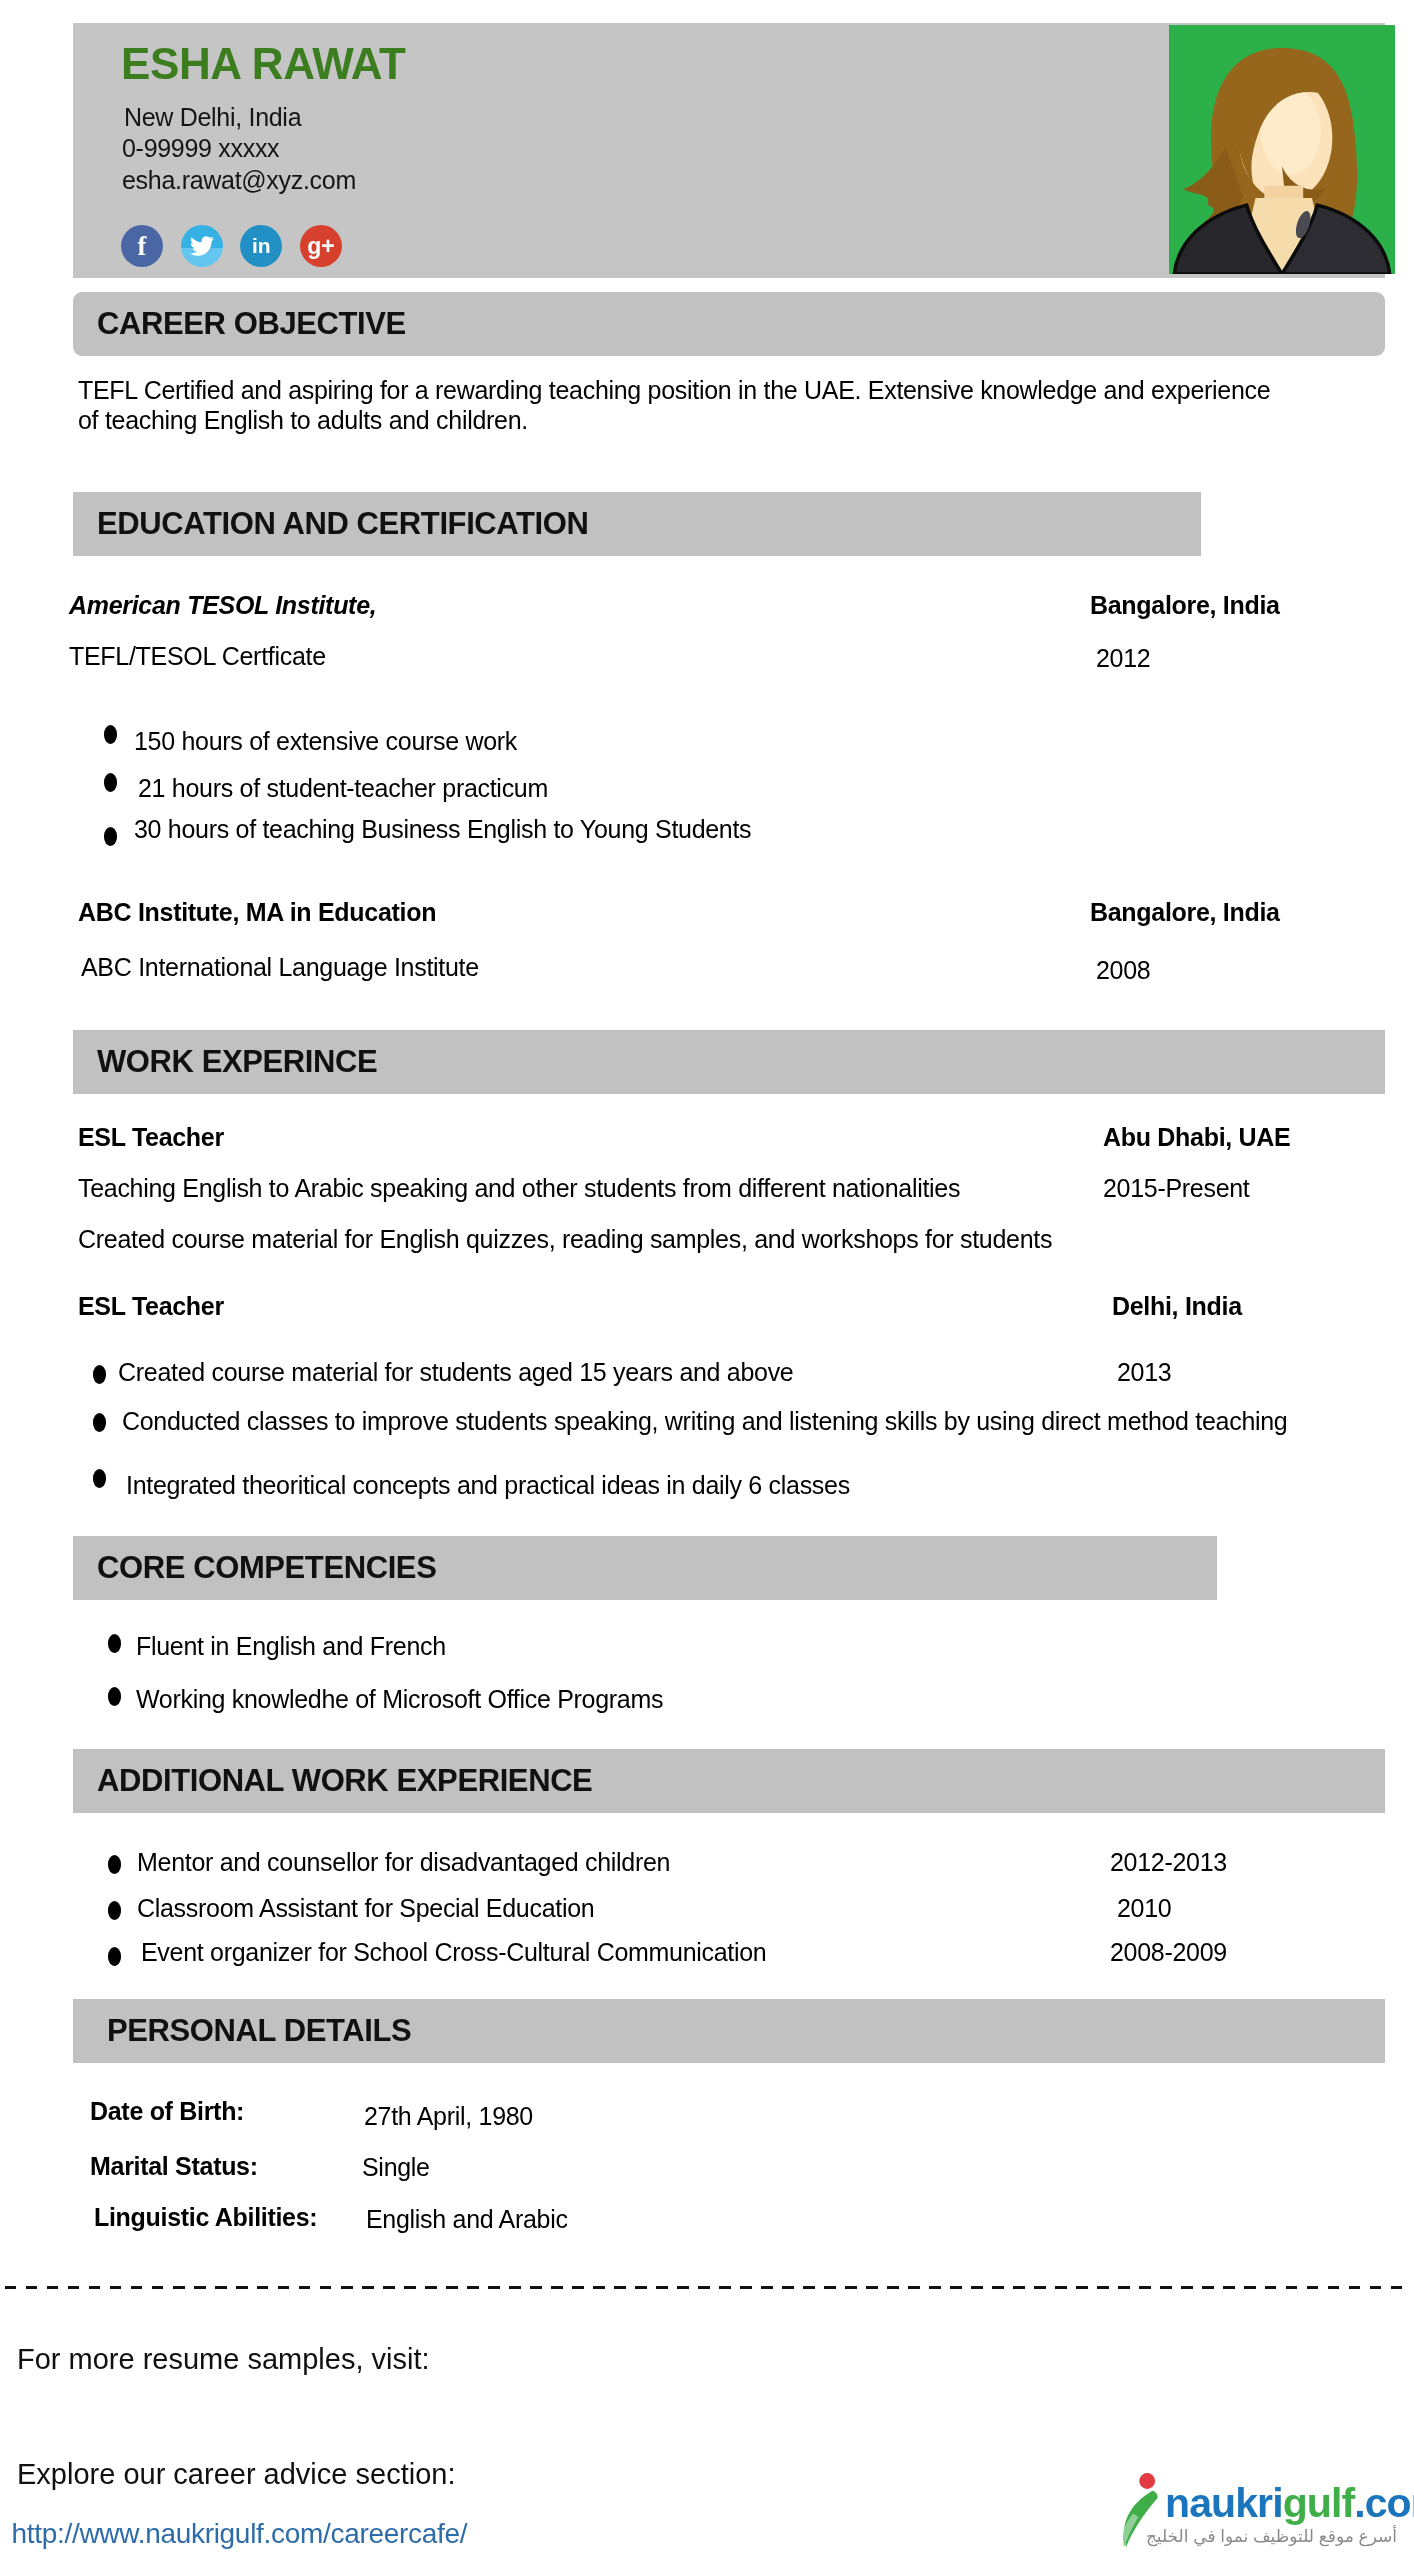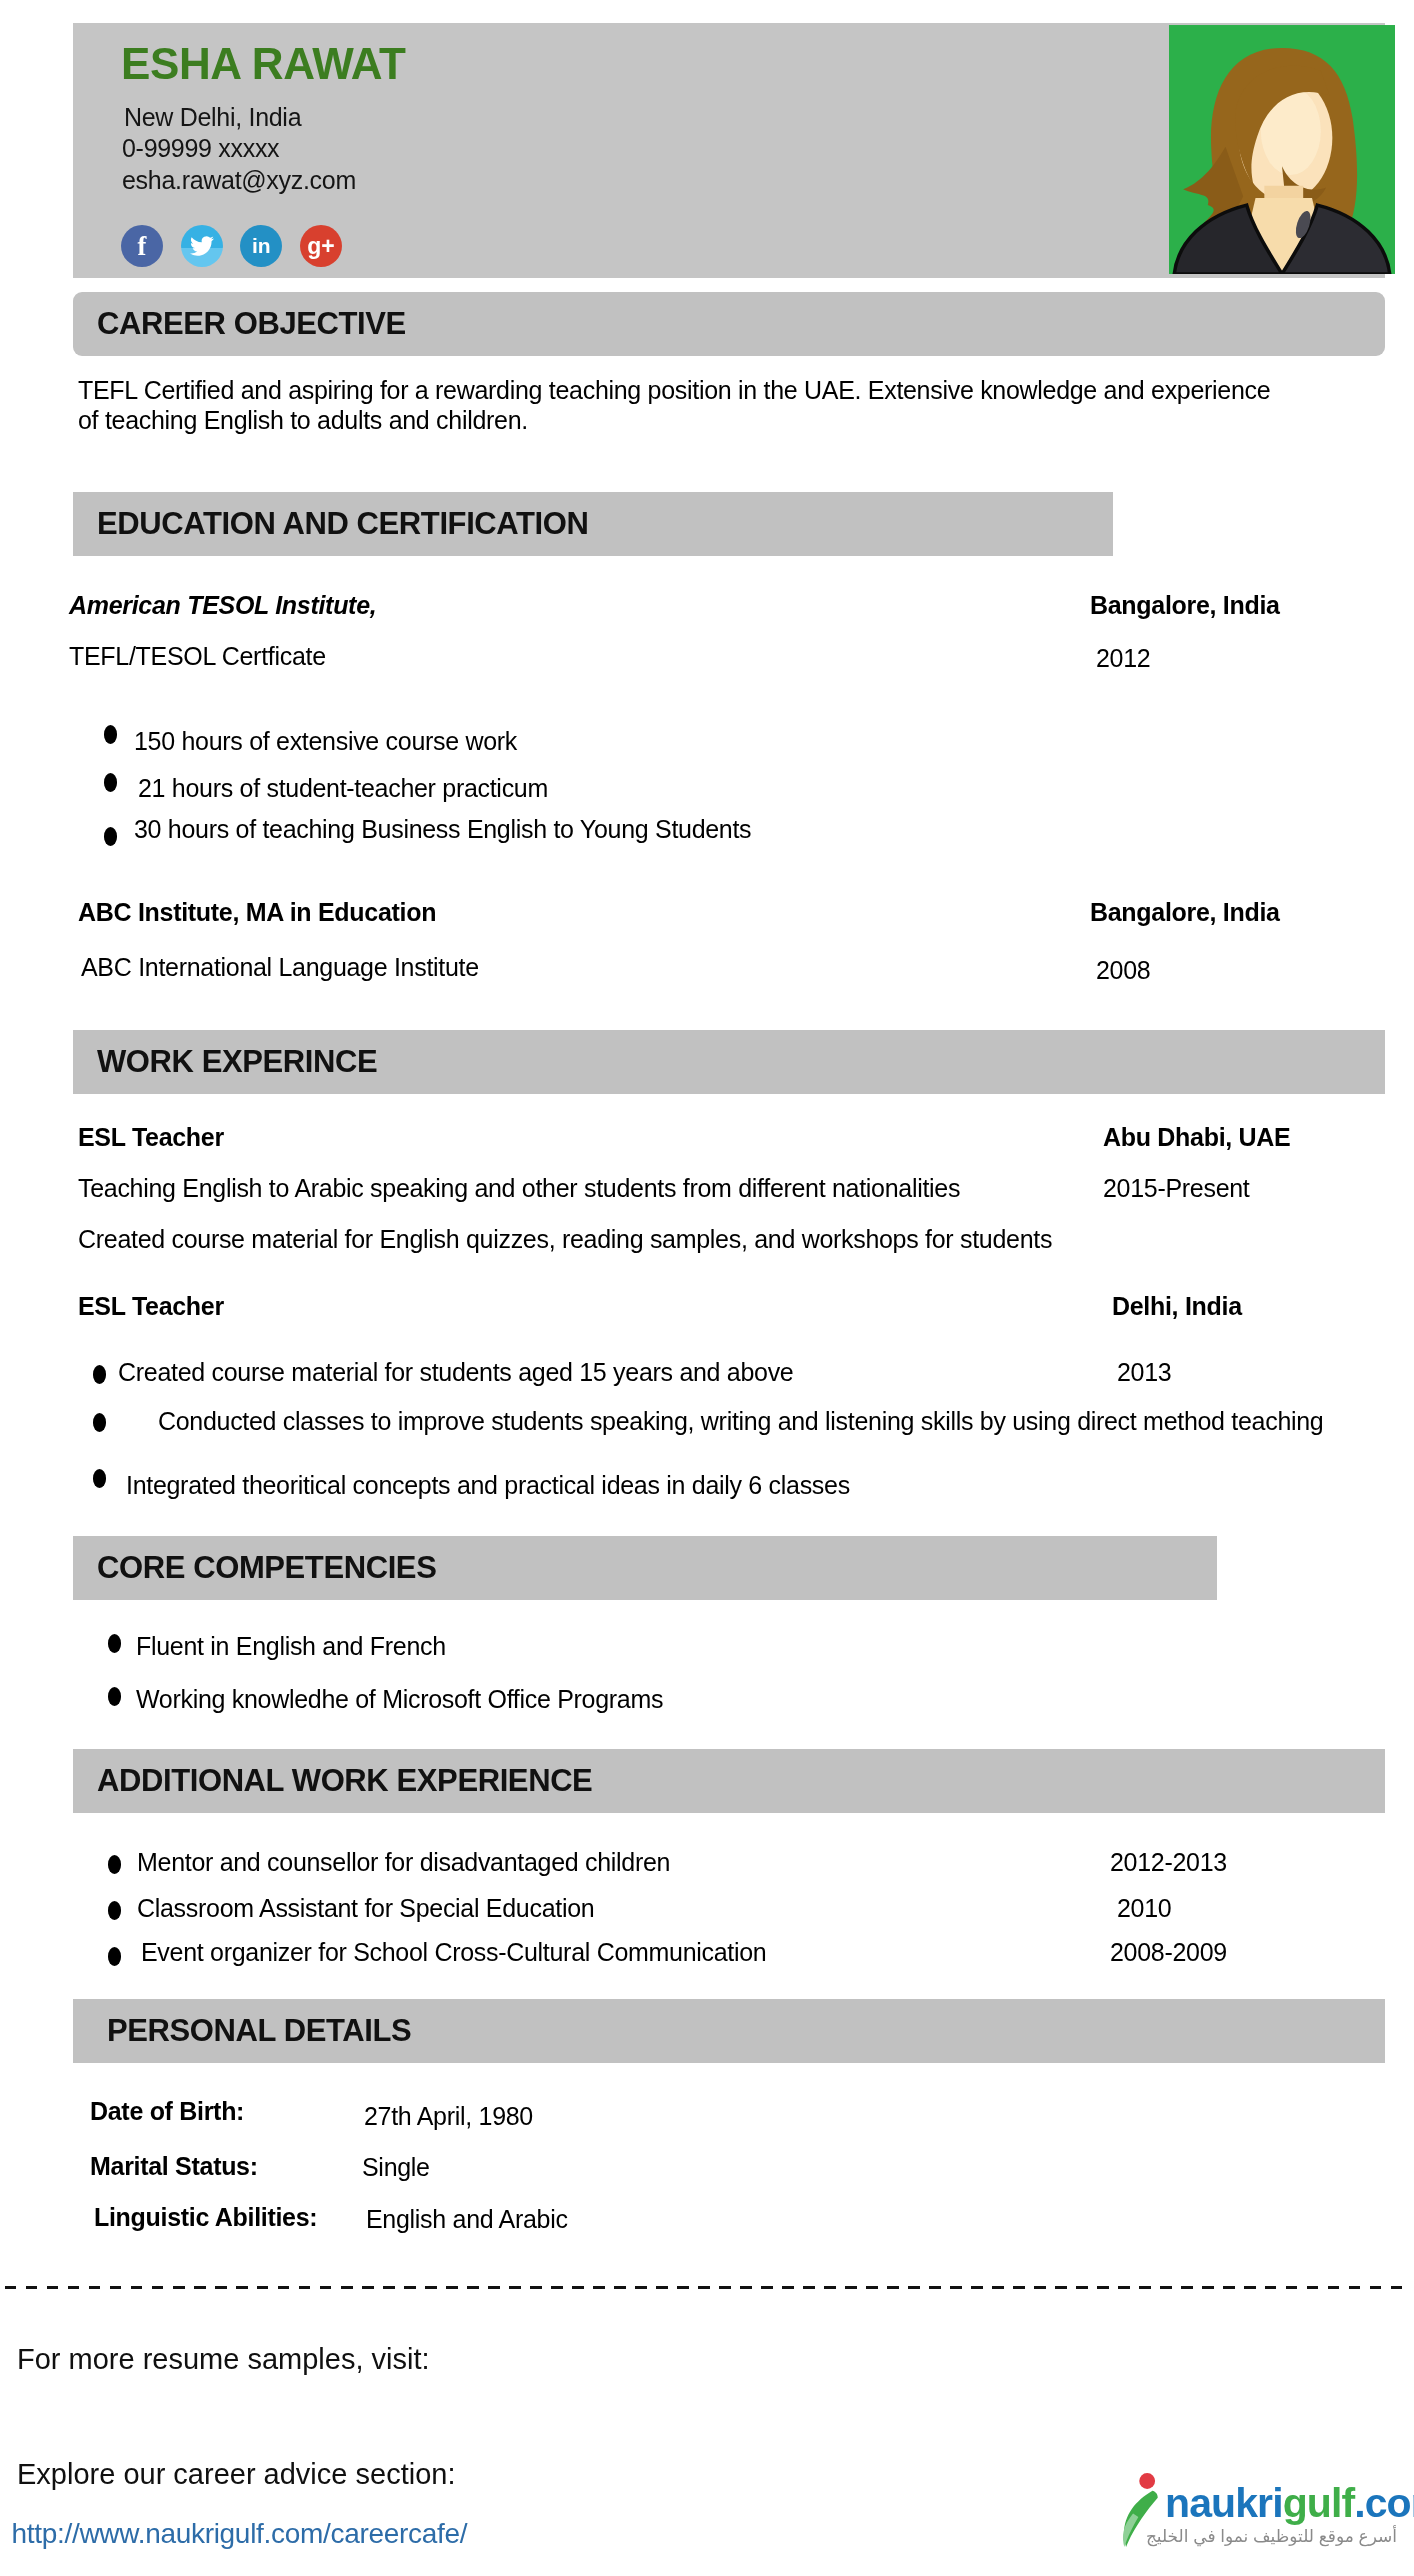--- a/index.html
+++ b/index.html
@@ -67,21 +67,21 @@
       <path d="M168,204 C160,232 140,262 128,282 L250,282 C246,246 216,216 168,204 Z" fill="#2c2c32" stroke="#0c0c0c" stroke-width="4"></path>
       <ellipse cx="152" cy="226" rx="7" ry="16" fill="#4a4a52" transform="rotate(18 152 226)"></ellipse>
     </svg>
   </div>
 
   <div class="abs bar" style="left:73px;top:292px;width:1312px;border-radius:9px;">
     <span class="bar-title">CAREER OBJECTIVE</span>
   </div>
   <div class="abs body-w" style="left:78px;top:375px;width:1211px;line-height:30px;">TEFL Certified and aspiring for a rewarding teaching position in the UAE. Extensive knowledge and experience of teaching English to adults and children.</div>
 
-  <div class="abs bar" style="left:73px;top:492px;width:1040px;">
+  <div class="abs bar" style="left:73px;top:492px;width:1128px;">
     <span class="bar-title">EDUCATION AND CERTIFICATION</span>
   </div>
   <div class="abs body-t b" style="left:69px;top:591px;font-style:italic;">American TESOL Institute,</div>
   <div class="abs body-t b" style="left:1090px;top:591px;">Bangalore, India</div>
   <div class="abs body-t" style="left:69px;top:642px;">TEFL/TESOL Certficate</div>
   <div class="abs body-t" style="left:1096px;top:644px;">2012</div>
 
   <span class="dot" style="left:104px;top:725px;"></span>
   <div class="abs body-t" style="left:134px;top:727px;">150 hours of extensive course work</div>
   <span class="dot" style="left:104px;top:773px;"></span>
@@ -102,21 +102,21 @@
   <div class="abs body-t" style="left:78px;top:1174px;">Teaching English to Arabic speaking and other students from different nationalities</div>
   <div class="abs body-t" style="left:1103px;top:1174px;">2015-Present</div>
   <div class="abs body-t" style="left:78px;top:1225px;">Created course material for English quizzes, reading samples, and workshops for students</div>
 
   <div class="abs body-t b" style="left:78px;top:1292px;">ESL Teacher</div>
   <div class="abs body-t b" style="left:1112px;top:1292px;">Delhi, India</div>
   <span class="dot" style="left:93px;top:1365px;"></span>
   <div class="abs body-t" style="left:118px;top:1358px;">Created course material for students aged 15 years and above</div>
   <div class="abs body-t" style="left:1117px;top:1358px;">2013</div>
   <span class="dot" style="left:93px;top:1413px;"></span>
-  <div class="abs body-w" style="left:122px;top:1407px;width:1229px;line-height:29px;margin-left:36px;">Conducted classes to improve students speaking, writing and listening skills by using direct method teaching</div>
+  <div class="abs body-w" style="left:122px;top:1407px;width:1229px;line-height:29px;">Conducted classes to improve students speaking, writing and listening skills by using direct method teaching</div>
   <span class="dot" style="left:93px;top:1469px;"></span>
   <div class="abs body-t" style="left:126px;top:1471px;">Integrated theoritical concepts and practical ideas in daily 6 classes</div>
 
   <div class="abs bar" style="left:73px;top:1536px;width:1144px;">
     <span class="bar-title">CORE COMPETENCIES</span>
   </div>
   <span class="dot" style="left:108px;top:1634px;"></span>
   <div class="abs body-t" style="left:136px;top:1632px;">Fluent in English and French</div>
   <span class="dot" style="left:108px;top:1687px;"></span>
   <div class="abs body-t" style="left:136px;top:1685px;">Working knowledhe of Microsoft Office Programs</div>

